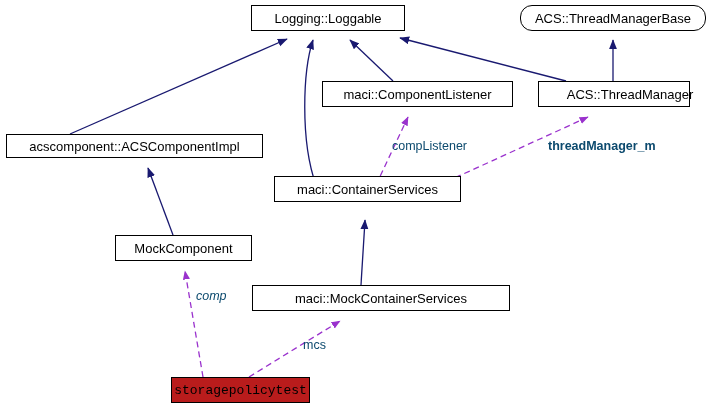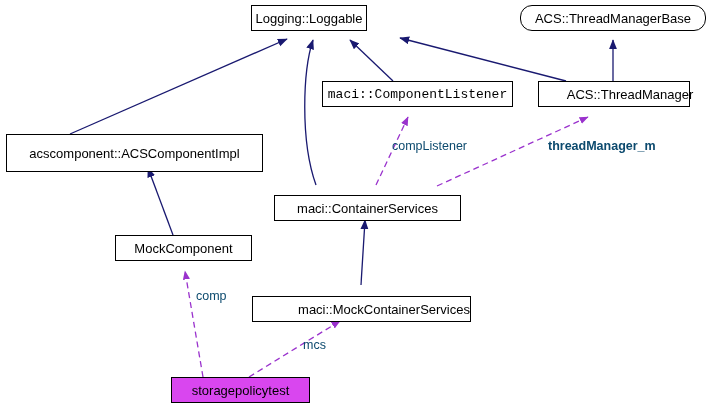--- a/index.html
+++ b/index.html
@@ -18,21 +18,21 @@
     background:#ffffff;
     color:#000000;
     font-size:13px;
     line-height:1;
     display:flex;
     align-items:center;
     justify-content:center;
     white-space:nowrap;
     z-index:3;
   }
-  .node.highlight{background:#d946ef;}
+  .node.highlight{background:#b91c1c;font-family:Liberation Mono, monospace;}
   .edge-label{
     position:absolute;
     font-size:12.5px;
     color:#0c4a6e;
     background:transparent;
     white-space:nowrap;
     z-index:4;
   }
 </style>
 </head>
@@ -61,57 +61,57 @@
     </g>
 
     <g fill="none" stroke="#9a32cd" stroke-width="1.3" stroke-dasharray="6,4" marker-end="url(#arrow-assoc)">
       <path d="M 376,185 L 408,117"></path>
       <path d="M 437,186 L 588,117"></path>
       <path d="M 203,377 L 185,271"></path>
       <path d="M 249,377 L 340,321"></path>
     </g>
   </svg>
 
-  <div class="node" style="left:251px;top:5px;width:116px;height:26px;">
+  <div class="node" style="left:251px;top:5px;width:154px;height:26px;">
     <span>Logging::Loggable</span>
   </div>
 
   <div class="node" style="left:520px;top:5px;width:186px;height:26px;border-radius:12px;">
     <span>ACS::ThreadManagerBase</span>
   </div>
 
-  <div class="node" style="left:322px;top:81px;width:191px;height:26px;font-family:Liberation Mono, monospace;">
+  <div class="node" style="left:322px;top:81px;width:191px;height:26px;">
     <span>maci::ComponentListener</span>
   </div>
 
   <div class="node" style="left:538px;top:81px;width:152px;height:26px;padding-left:32px;">
     <span>ACS::ThreadManager</span>
   </div>
 
-  <div class="node" style="left:6px;top:134px;width:257px;height:38px;">
+  <div class="node" style="left:6px;top:134px;width:257px;height:24px;">
     <span>acscomponent::ACSComponentImpl</span>
   </div>
 
-  <div class="node" style="left:274px;top:195px;width:187px;height:26px;">
+  <div class="node" style="left:274px;top:176px;width:187px;height:26px;">
     <span>maci::ContainerServices</span>
   </div>
 
   <div class="node" style="left:115px;top:235px;width:137px;height:26px;text-align:right;">
     <span>MockComponent</span>
   </div>
 
-  <div class="node" style="left:252px;top:296px;width:219px;height:26px;justify-content:flex-end;">
+  <div class="node" style="left:252px;top:285px;width:258px;height:26px;">
     <span>maci::MockContainerServices</span>
   </div>
 
   <div class="node highlight" style="left:171px;top:377px;width:139px;height:26px;">
     <span>storagepolicytest</span>
   </div>
 
   <div class="edge-label" style="left:392px;top:139px;">compListener</div>
 
   <div class="edge-label" style="left:548px;top:139px;font-weight:bold;">threadManager_m</div>
 
-  <div class="edge-label" style="left:196px;top:289px;">comp</div>
+  <div class="edge-label" style="left:196px;top:289px;font-style:italic;">comp</div>
 
   <div class="edge-label" style="left:303px;top:338px;">mcs</div>
 
 </div>
 
 </body></html>

